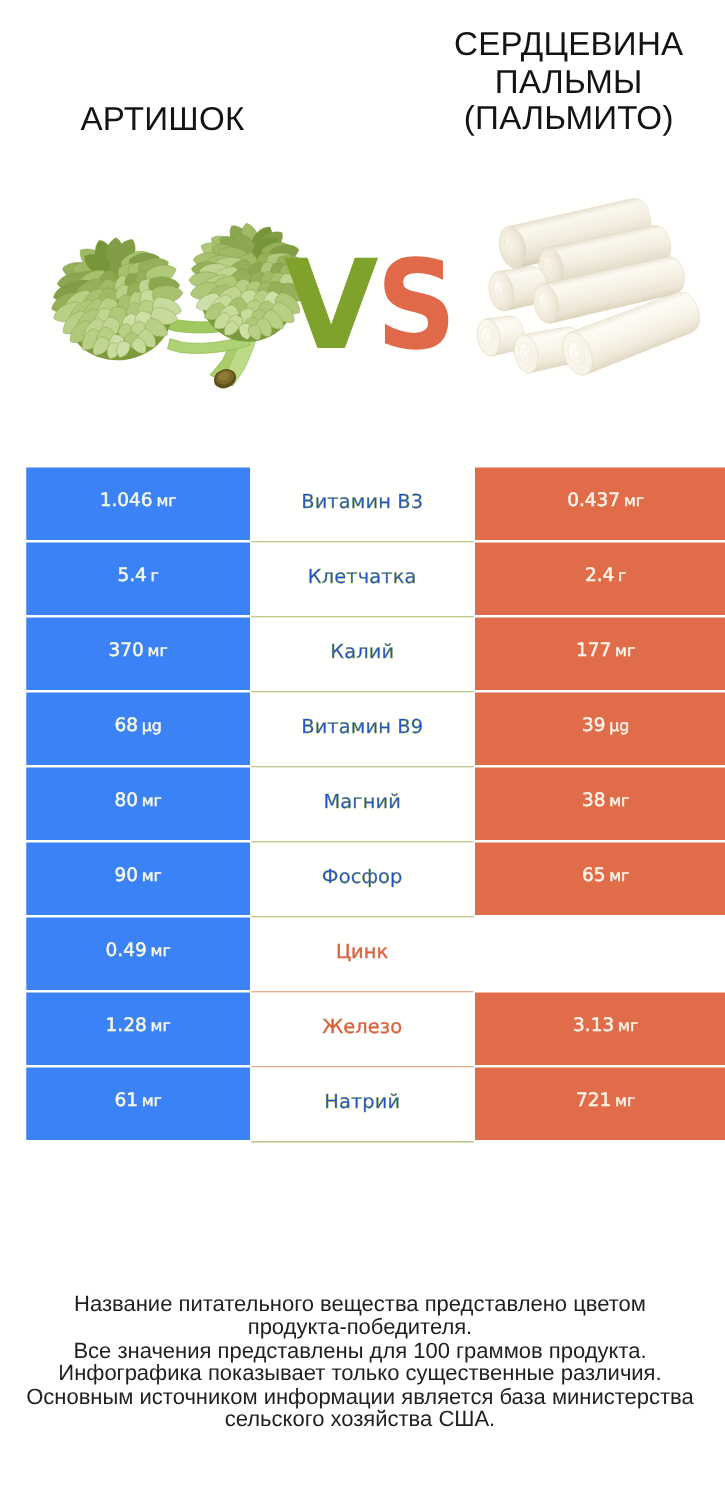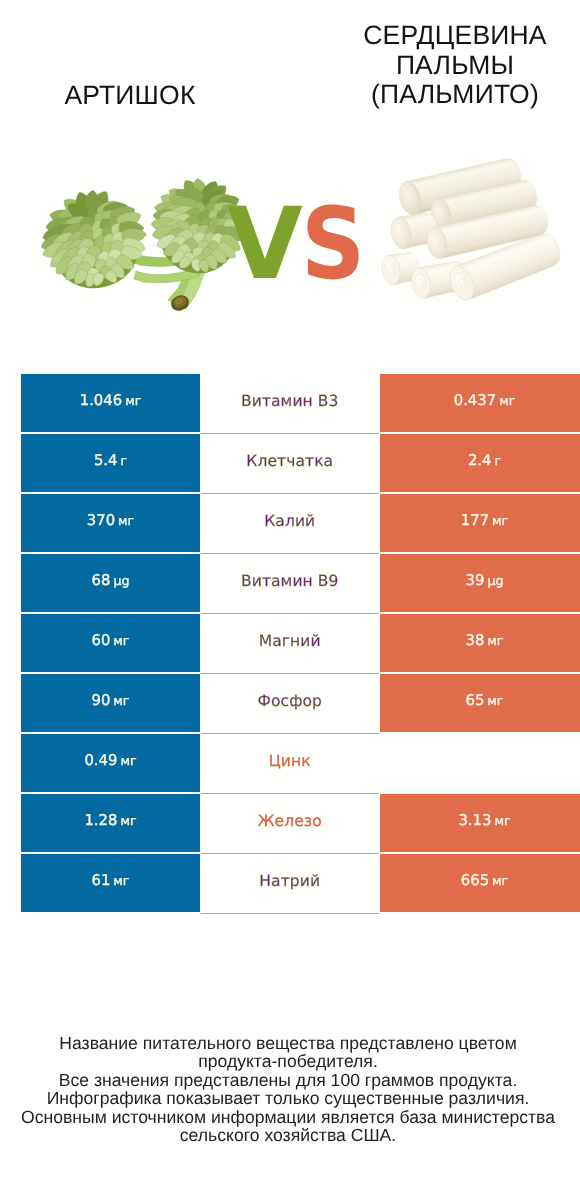--- a/index.html
+++ b/index.html
@@ -20,29 +20,29 @@
   .vs-wrap{position:absolute;left:227px;top:185px;width:170px;height:120px;text-align:left;
            font-family:"DejaVu Sans Condensed","DejaVu Sans",sans-serif;
            font-size:99px;line-height:120px;font-weight:700;letter-spacing:0px;white-space:nowrap;}
   .vs-v{color:#7FA22C;display:inline-block;transform:scaleX(1.10);transform-origin:left bottom;}
   .vs-s{color:#E0694A;display:inline-block;margin-left:5px;}
 
   
   .table{position:absolute;left:21px;top:374px;width:537px;}
   .row{position:relative;height:60px;}
   .cell{position:absolute;top:0;height:58px;display:flex;align-items:center;justify-content:center;box-sizing:border-box;}
-  .cell-left{left:0;width:179px;background:#0369a1;}
+  .cell-left{left:0;width:179px;background:#3b82f6;}
   .cell-mid{left:179.5px;width:178.5px;background:#fffffd;}
   .cell-right{left:358.5px;width:210px;background:#E06C49;}
   .val{font-family:"DejaVu Sans",sans-serif;font-weight:400;font-size:14.8px;white-space:nowrap;letter-spacing:0px;position:relative;top:-3px;}
   .val .u{font-size:12.6px;margin-left:3px;}
   .cell-left .val{color:#F6FAE6;-webkit-text-stroke:0.4px #F6FAE6;}
   .cell-right .val{color:#FFF5EB;-webkit-text-stroke:0.4px #FFF5EB;}
   .nut{font-family:"DejaVu Sans",sans-serif;font-weight:400;font-size:15.5px;letter-spacing:0.1px;position:relative;top:-2px;}
-  .w-green .nut{color:#701a75;-webkit-text-stroke:0.3px #7FA22C;}
+  .w-green .nut{color:#1d4ed8;-webkit-text-stroke:0.3px #7FA22C;}
   .w-orange .nut{color:#D8643F;text-align:right;-webkit-text-stroke:0.3px #D8643F;}
   .cell-mid .line{position:absolute;left:0;width:178.5px;height:1px;}
   .w-green .line{background:#A8B96C;}
   .w-orange .line{background:#DF9577;}
   .line-b{top:58.5px;}
 
   
   .footer{position:absolute;left:-2px;top:1033.5px;width:580px;text-align:center;
           font-size:17.6px;line-height:18.6px;color:#1f1f1f;}
   .footer div{white-space:nowrap;}
@@ -345,21 +345,21 @@
     <div class="cell cell-mid">
           <span class="nut">Витамин B9</span>
           <span class="line line-b"></span>
         </div>
     <div class="cell cell-right">
           <span class="val"><span>39</span><span class="u">µg</span></span>
         </div>
   </div>
   <div class="row w-green">
     <div class="cell cell-left">
-          <span class="val"><span>60</span><span class="u">мг</span></span>
+          <span class="val"><span>80</span><span class="u">мг</span></span>
         </div>
     <div class="cell cell-mid">
           <span class="nut">Магний</span>
           <span class="line line-b"></span>
         </div>
     <div class="cell cell-right">
           <span class="val"><span>38</span><span class="u">мг</span></span>
         </div>
   </div>
   <div class="row w-green">
@@ -397,21 +397,21 @@
   </div>
   <div class="row w-green">
     <div class="cell cell-left">
           <span class="val"><span>61</span><span class="u">мг</span></span>
         </div>
     <div class="cell cell-mid">
           <span class="nut">Натрий</span>
           <span class="line line-b"></span>
         </div>
     <div class="cell cell-right">
-          <span class="val"><span>665</span><span class="u">мг</span></span>
+          <span class="val"><span>721</span><span class="u">мг</span></span>
         </div>
   </div>
   </div>
 
   <div class="footer">
   <div>Название питательного вещества представлено цветом</div>
   <div>продукта-победителя.</div>
   <div>Все значения представлены для 100 граммов продукта.</div>
   <div>Инфографика показывает только существенные различия.</div>
   <div>Основным источником информации является база министерства</div>

